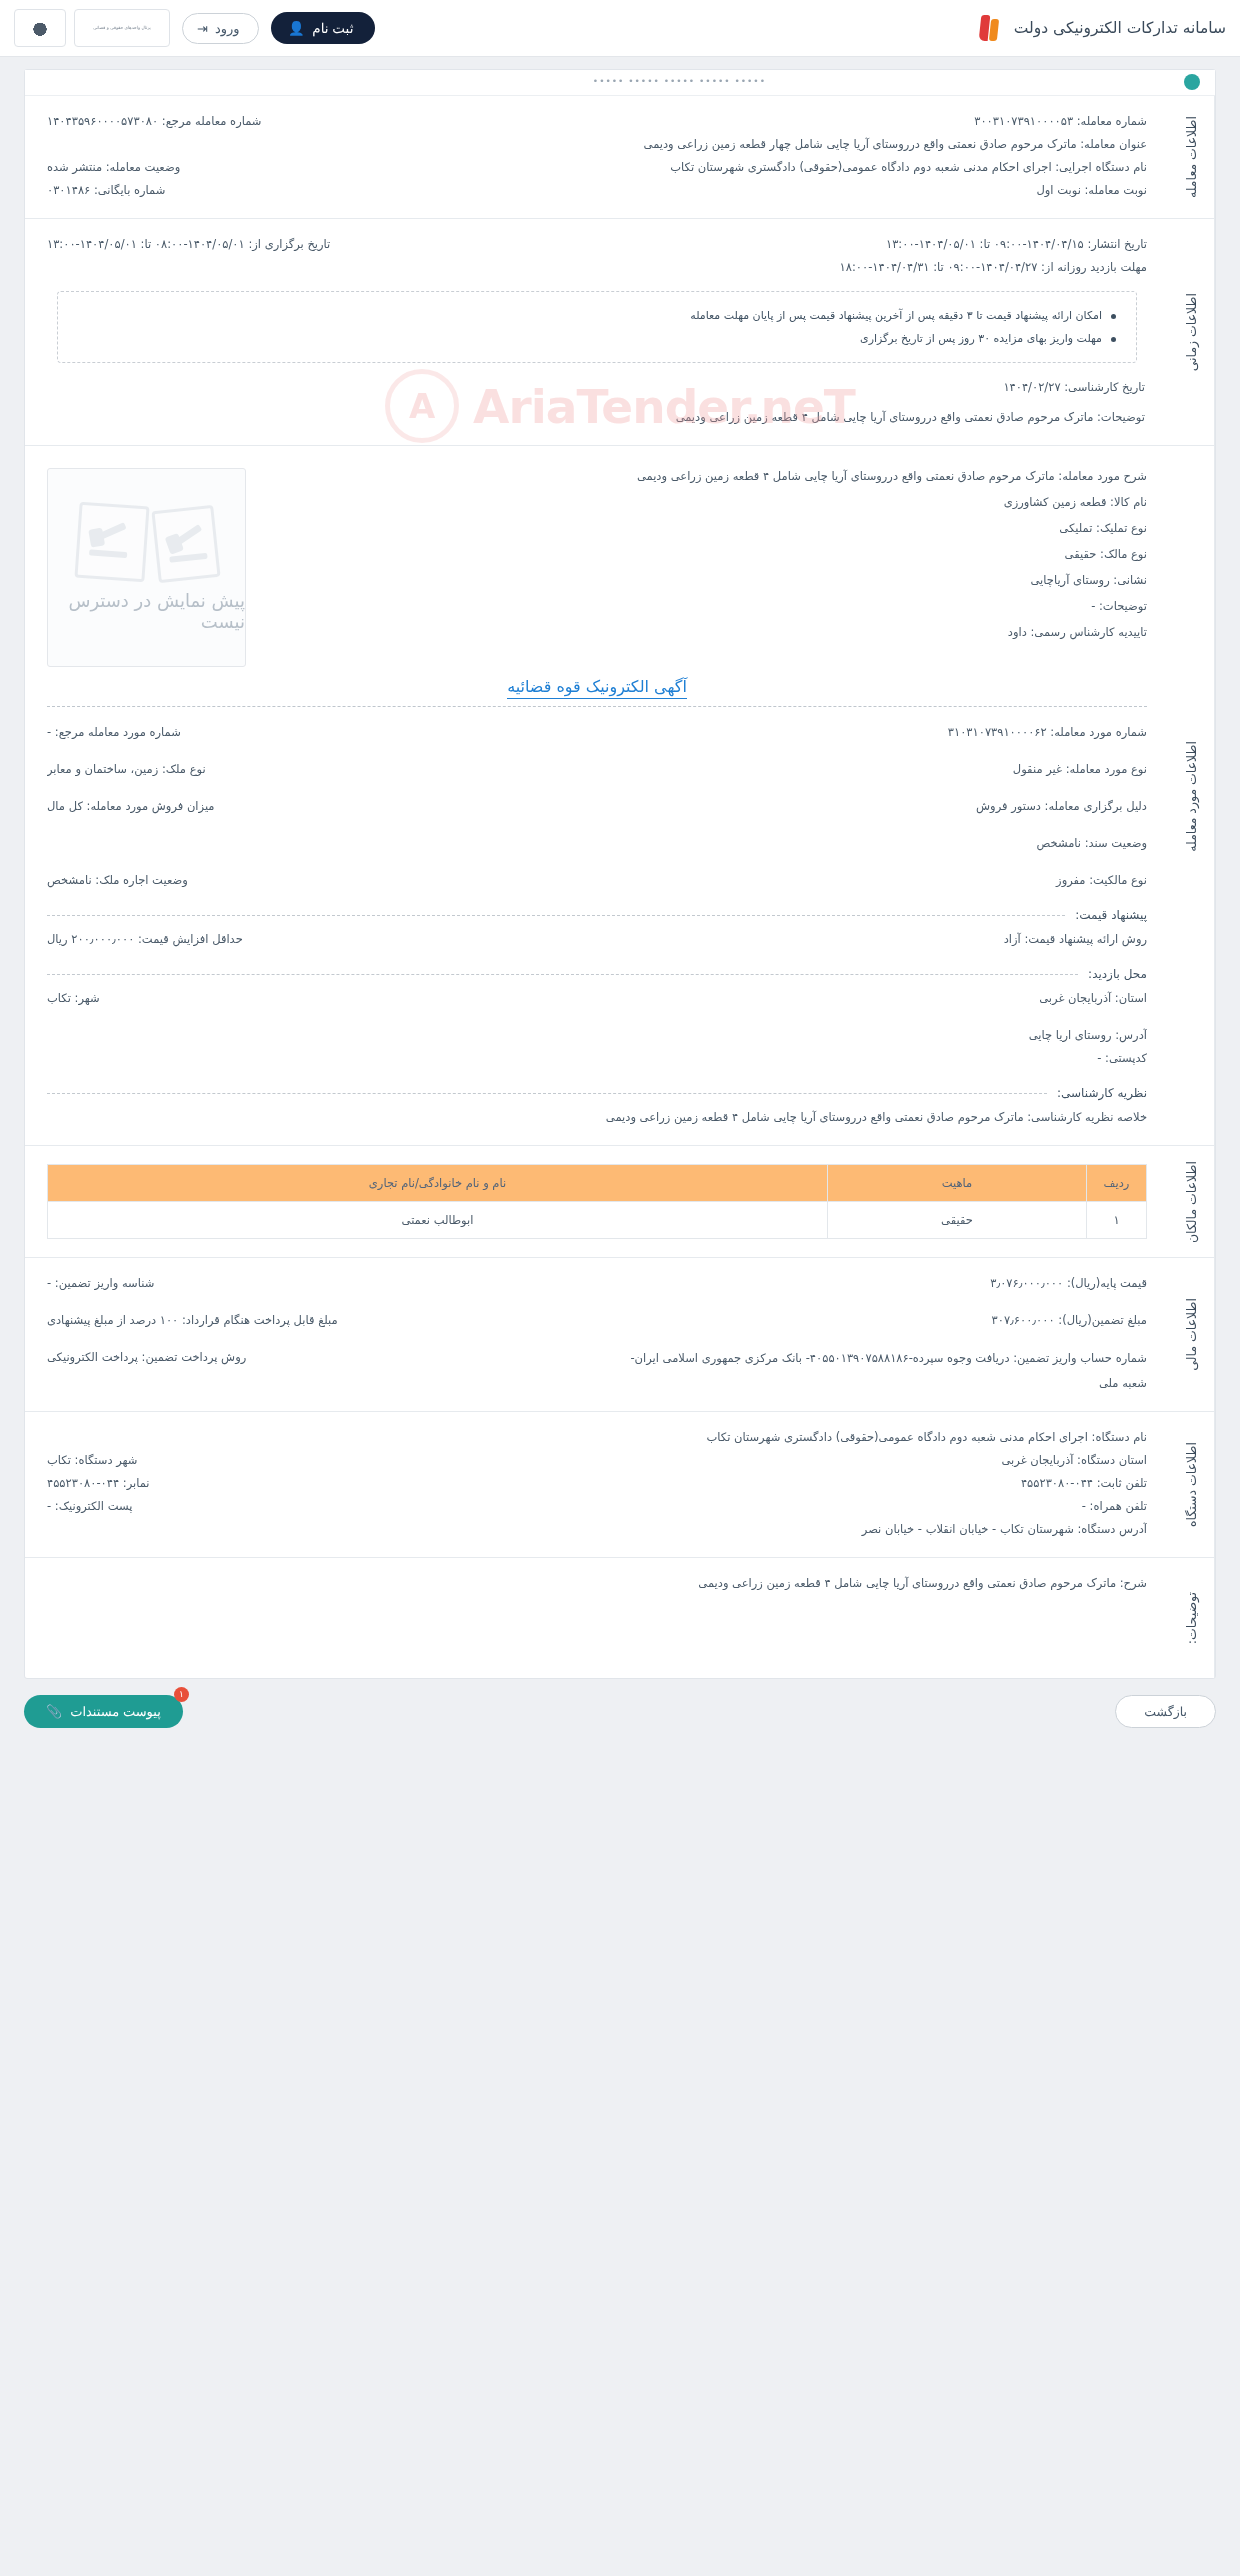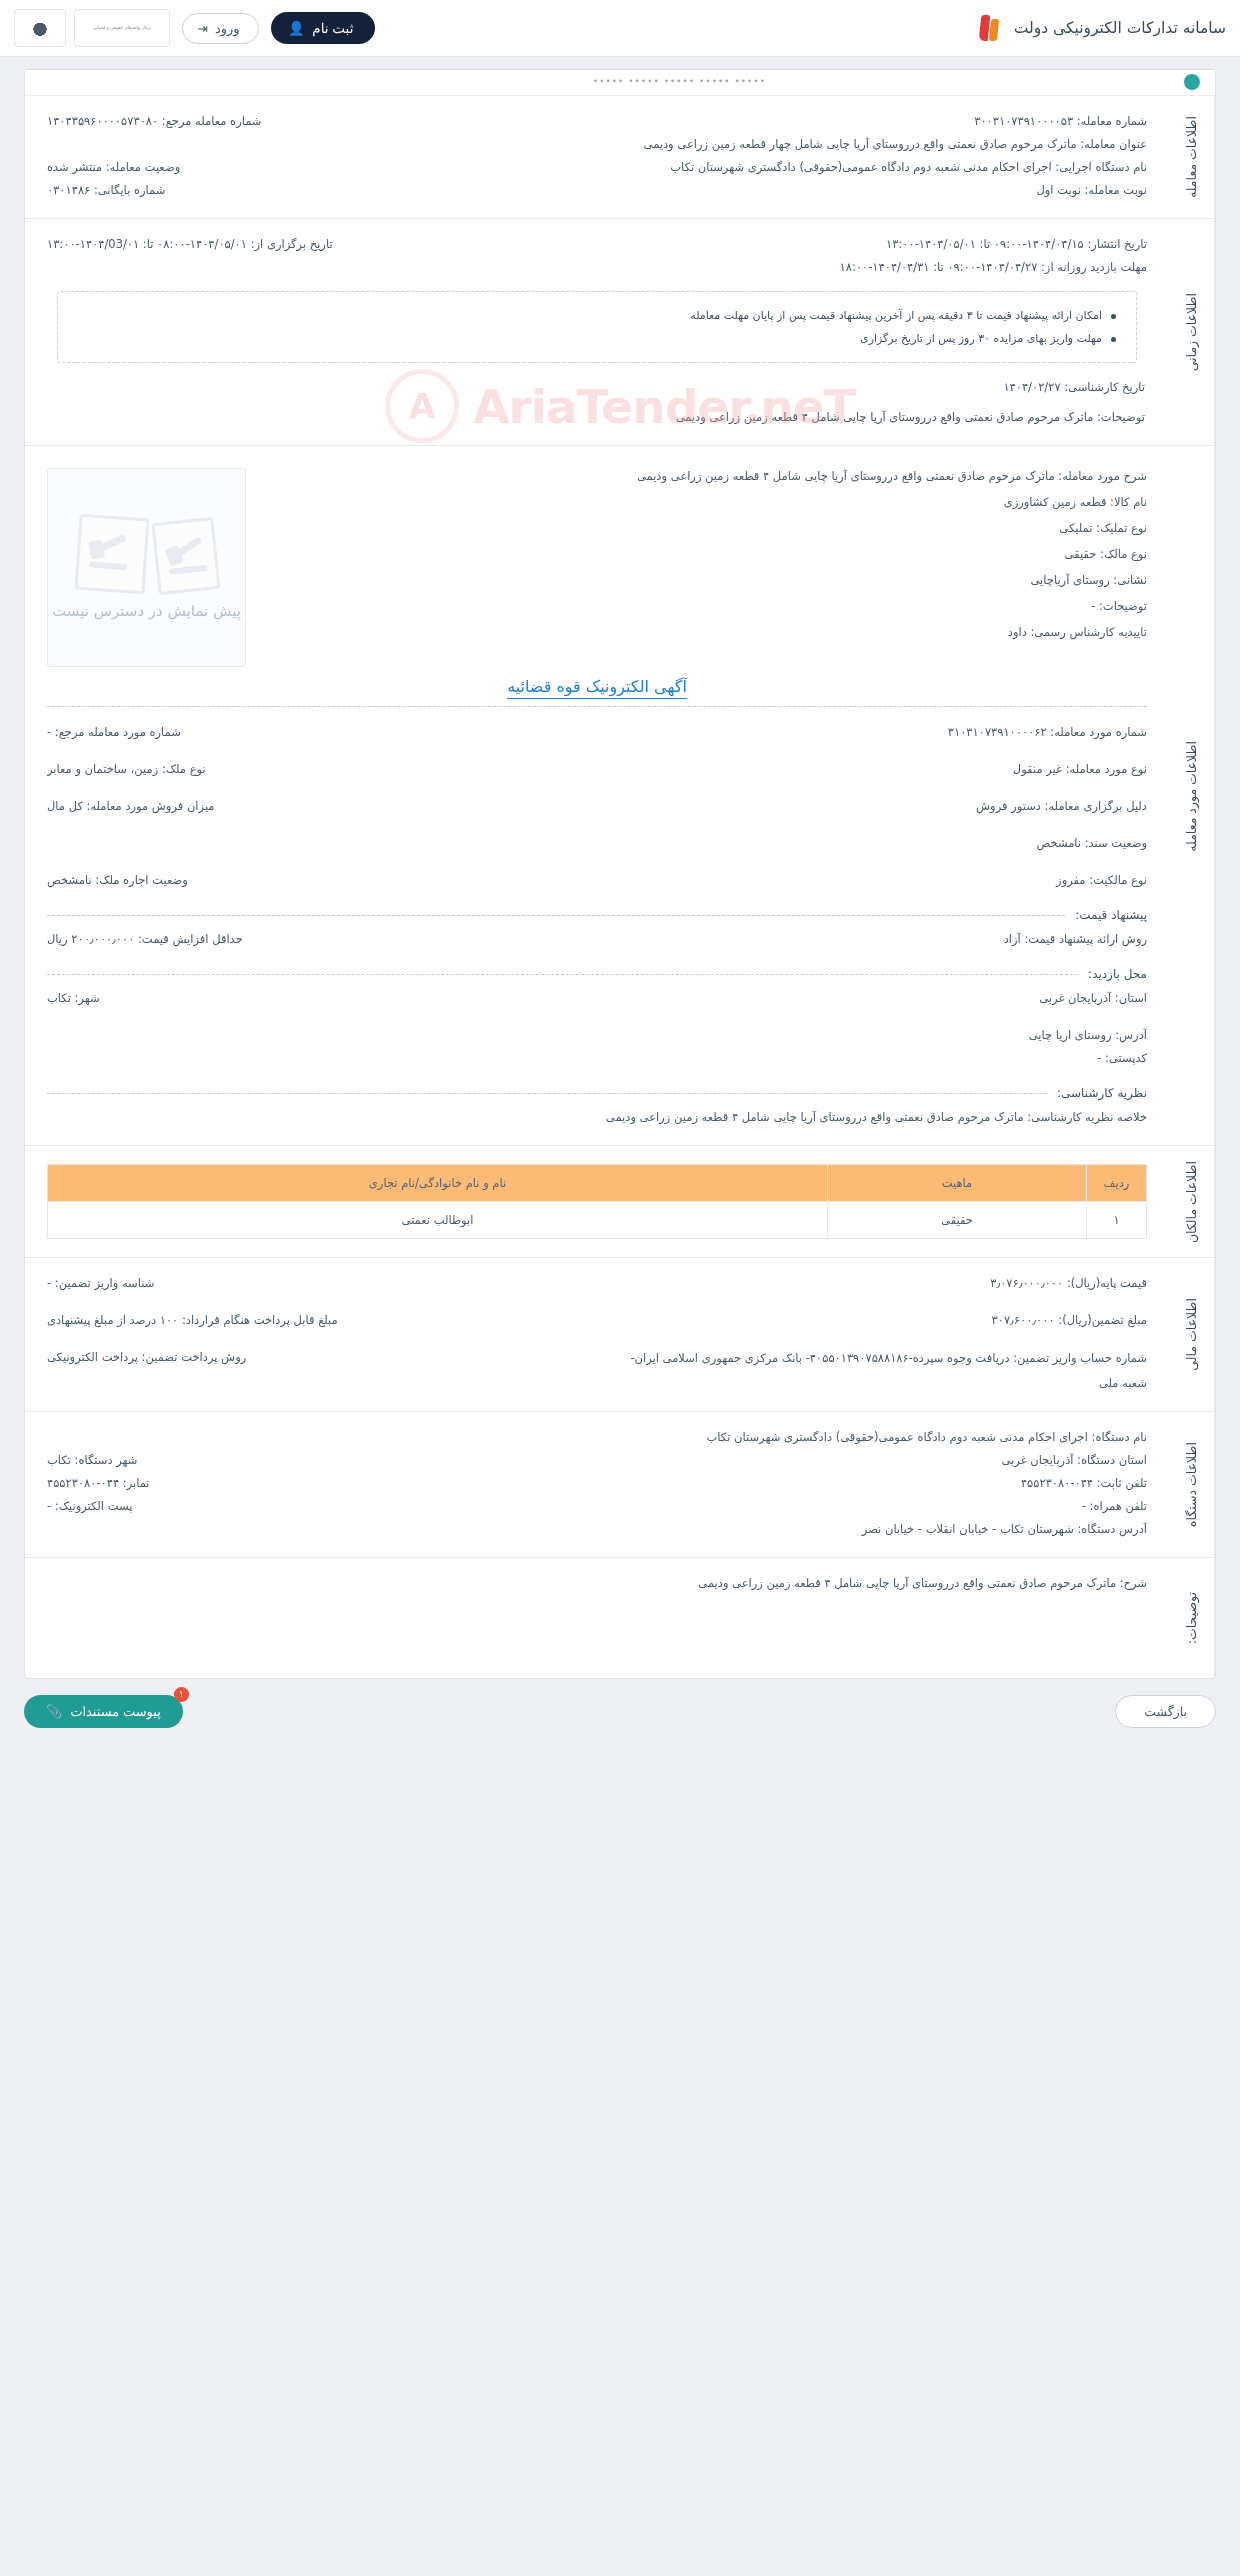--- a/index.html
+++ b/index.html
@@ -244,21 +244,21 @@
     background:#b9c3cc; border-radius:2px; transform: rotate(-28deg);
   }
   .gavel:after{
     content:""; position:absolute; left:-4px; top:-6px; width:14px;height:18px;
     background:#b9c3cc; border-radius:3px; transform: rotate(14deg);
   }
   .gavel-base{
     position:absolute; left:10px; top:44px; width:38px;height:6px;background:#b9c3cc;border-radius:2px;
   }
   .preview-caption {
-    font-size: 15px;
+    font-size: 18px;
     color: #b6bfc8;
   }
 
   
   .watermark {
     position: absolute;
     top: 299px;
     right: 0; left: 0;
     text-align: center;
     pointer-events: none;
@@ -431,21 +431,21 @@
       <div class="side-label">
         <span>اطلاعات زمانی</span>
       </div>
       <div class="sec-body">
         <div class="row2">
           <div class="col right">
             <div>تاریخ انتشار: ۱۴۰۴/۰۴/۱۵-۰۹:۰۰   تا:   ۱۴۰۴/۰۵/۰۱-۱۳:۰۰</div>
             <div>مهلت بازدید روزانه از: ۱۴۰۴/۰۴/۲۷-۰۹:۰۰   تا:   ۱۴۰۴/۰۴/۳۱-۱۸:۰۰</div>
           </div>
           <div class="col left">
-            <div>تاریخ برگزاری از: ۱۴۰۴/۰۵/۰۱-۰۸:۰۰   تا:   ۱۴۰۴/03/۰۱-۱۳:۰۰</div>
+            <div>تاریخ برگزاری از: ۱۴۰۴/۰۵/۰۱-۰۸:۰۰   تا:   ۱۴۰۴/۰۵/۰۱-۱۳:۰۰</div>
           </div>
         </div>
 
         <div class="notice">
           <ul>
             <li>امکان ارائه پیشنهاد قیمت تا ۳ دقیقه پس از آخرین پیشنهاد قیمت پس از پایان مهلت معامله</li>
             <li>مهلت واریز بهای مزایده ۳۰ روز پس از تاریخ برگزاری</li>
           </ul>
         </div>
 

